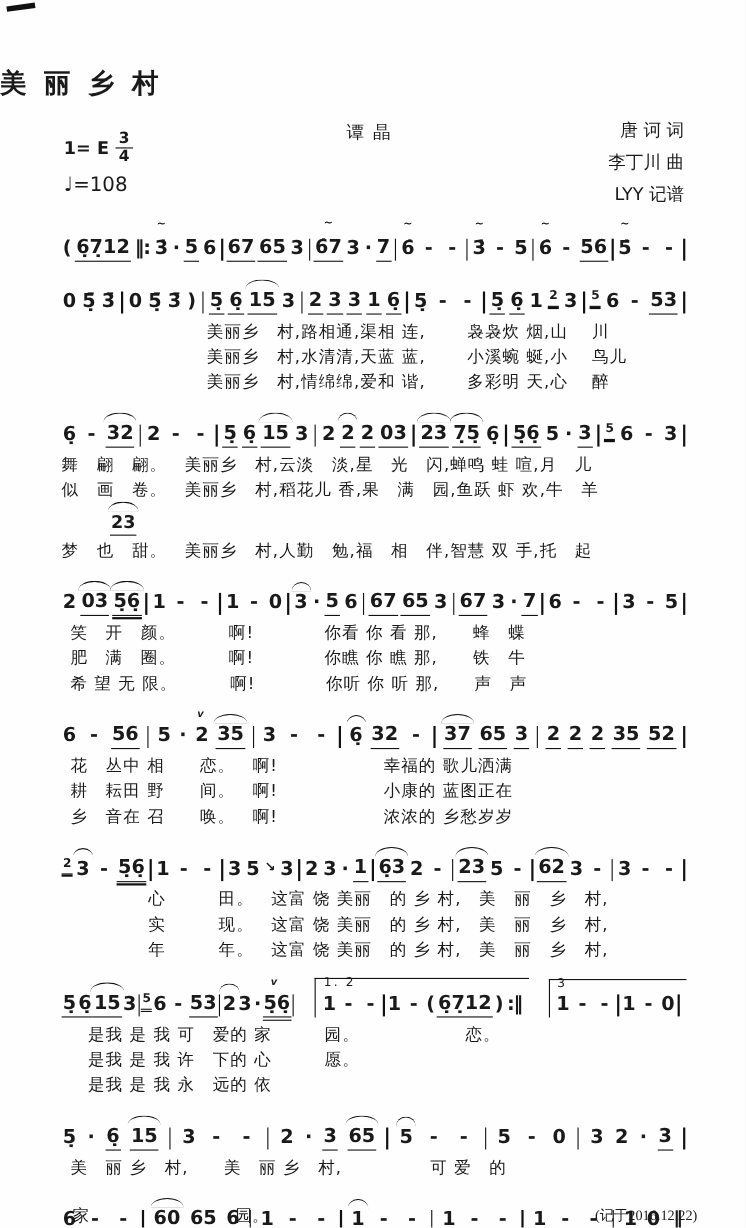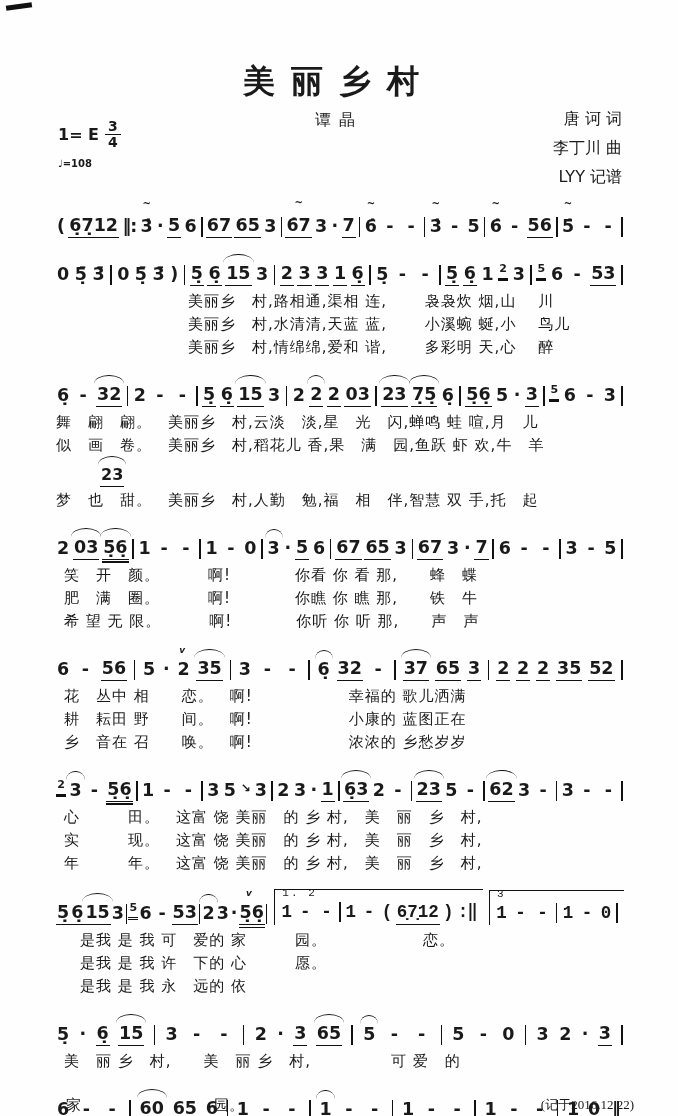--- a/index.html
+++ b/index.html
@@ -5,28 +5,28 @@
   html,body{margin:0;padding:0;}
   body{
     width:678px;height:1116px;overflow:hidden;position:relative;
     background:#fefefe;color:#1a1a1a;
     font-family:"DejaVu Sans","Liberation Sans",sans-serif;
     border-right:1px solid #e3e3e3;
   }
   .scan-mark{position:absolute;left:6px;top:4px;width:26px;height:5px;background:#111;transform:rotate(-8deg);}
   
   .header{position:relative;height:190px;}
-  .title{position:absolute;top:60px;left:0;right:0;text-align:center;
-         font-size:32px;font-weight:bold;letter-spacing:16px;font-family:Liberation Serif, serif;}
+  .title{position:absolute;top:60px;left:0;right:0;
+         font-size:24px;font-weight:bold;letter-spacing:16px;font-family:Liberation Serif, serif;}
   .singer{position:absolute;top:110px;left:0;right:0;text-align:center;font-size:16px;letter-spacing:8px;}
   .keytime{position:absolute;top:119px;left:58px;font-size:16px;font-weight:bold;display:flex;align-items:center;gap:6px;}
   .timesig{display:inline-flex;flex-direction:column;align-items:center;font-size:14px;line-height:1.05;}
   .timesig .tnum{padding:0 3px;}
   .timesig .tnum:first-child{border-bottom:1.4px solid #111;}
-  .tempo{position:absolute;top:158px;left:58px;font-size:10px;font-weight:bold;}
+  .tempo{position:absolute;top:158px;left:58px;font-size:18px;font-weight:normal;}
   .credits{position:absolute;top:104px;right:56px;text-align:right;font-size:16px;line-height:29px;}
   
   .score{padding:0 54px 0 56px;}
   .music-line{display:flex;justify-content:space-between;align-items:flex-end;
               font-weight:bold;font-size:17.5px;line-height:1.15;
               margin:14px 0 4px;min-height:34px;}
   .music-fragment{display:inline-flex;gap:2px;font-weight:bold;font-size:16px;margin:2px 0 0 44px;align-items:flex-end;}
   .note{position:relative;display:inline-block;min-width:11px;text-align:center;padding:0 1px 2px;}
   .dash{min-width:17px;}
   .punct{min-width:6px;}
@@ -35,22 +35,22 @@
   .u2::after{content:"";position:absolute;left:0;right:0;bottom:-4px;height:1.6px;background:#111;}
   .slur::before{content:"";position:absolute;left:-2px;right:-2px;top:-9px;height:8px;
       border-top:1.4px solid #111;border-radius:50% 50% 0 0 / 100% 100% 0 0;}
   .mark-t{position:absolute;top:-17px;left:50%;transform:translateX(-50%);font-size:10px;line-height:1;font-weight:bold;}
   .mark-v{position:absolute;top:-13px;left:40%;transform:translateX(-50%);font-size:9px;line-height:1;font-weight:bold;}
   .grace{font-size:11px;min-width:8px;transform:translateY(-7px);}
   .grace.u2::after{bottom:-3px;}
   .slide{font-size:12px;min-width:10px;transform:translateY(-4px);}
   .bar{width:1.5px;height:20px;background:#111;margin:0 1px 1px;}
   .rep{letter-spacing:-1px;min-width:14px;}
-  .volta{position:relative;display:flex;flex:1 1 auto;justify-content:space-between;
-         border-top:1.2px solid #111;border-left:1.2px solid #111;padding:12px 5px 0;margin-left:6px;font-family:Liberation Mono, monospace;}
+  .volta{position:relative;display:flex;flex:1 1 auto;justify-content:space-between;align-items:flex-end;
+         border-top:1.2px solid #111;border-left:1.2px solid #111;padding:12px 5px 0;margin-left:18px;}
   .volta-label{position:absolute;top:-3px;left:7px;font-size:11px;font-weight:normal;letter-spacing:2px;}
   .lyrics-group{margin:2px 0 6px;}
   .lyric-row{font-size:15px;line-height:23px;white-space:pre;letter-spacing:1px;
              font-family:"DejaVu Sans","Liberation Sans",sans-serif;}
   
   .footer{position:absolute;left:0;right:0;bottom:-8px;height:28px;font-size:15px;}
   .footer .f-left{position:absolute;left:66px;}
   .footer .f-mid{position:absolute;left:214px;}
   .footer .f-right{position:absolute;right:44px;font-size:13px;font-family:Liberation Serif, serif;}
 </style>
@@ -291,21 +291,21 @@
       <div class="note dash">-</div>
       <div class="bar"></div>
       <div class="note u1 slur">62</div>
       <div class="note">3</div>
       <div class="note dash">-</div>
       <div class="bar"></div>
       <div class="note">3</div>
       <div class="note dash">-</div>
       <div class="note dash">-</div>
       <div class="bar"></div>
-    </div><div class="lyrics-group" style="padding-left: 8px;">
+    </div><div class="lyrics-group" style="padding-left: 8px; text-align: center;">
       <div class="lyric-row">心　　　田。　这富 饶 美丽　的 乡 村,　美　丽　乡　村,</div>
       <div class="lyric-row">实　　　现。　这富 饶 美丽　的 乡 村,　美　丽　乡　村,</div>
       <div class="lyric-row">年　　　年。　这富 饶 美丽　的 乡 村,　美　丽　乡　村,</div>
     </div><div class="music-line">
       <div class="note u1">5̣</div>
       <div class="note u1">6̣</div>
       <div class="note u1 slur">15</div>
       <div class="note">3</div>
       <div class="bar"></div>
       <div class="note grace u2">5</div>

